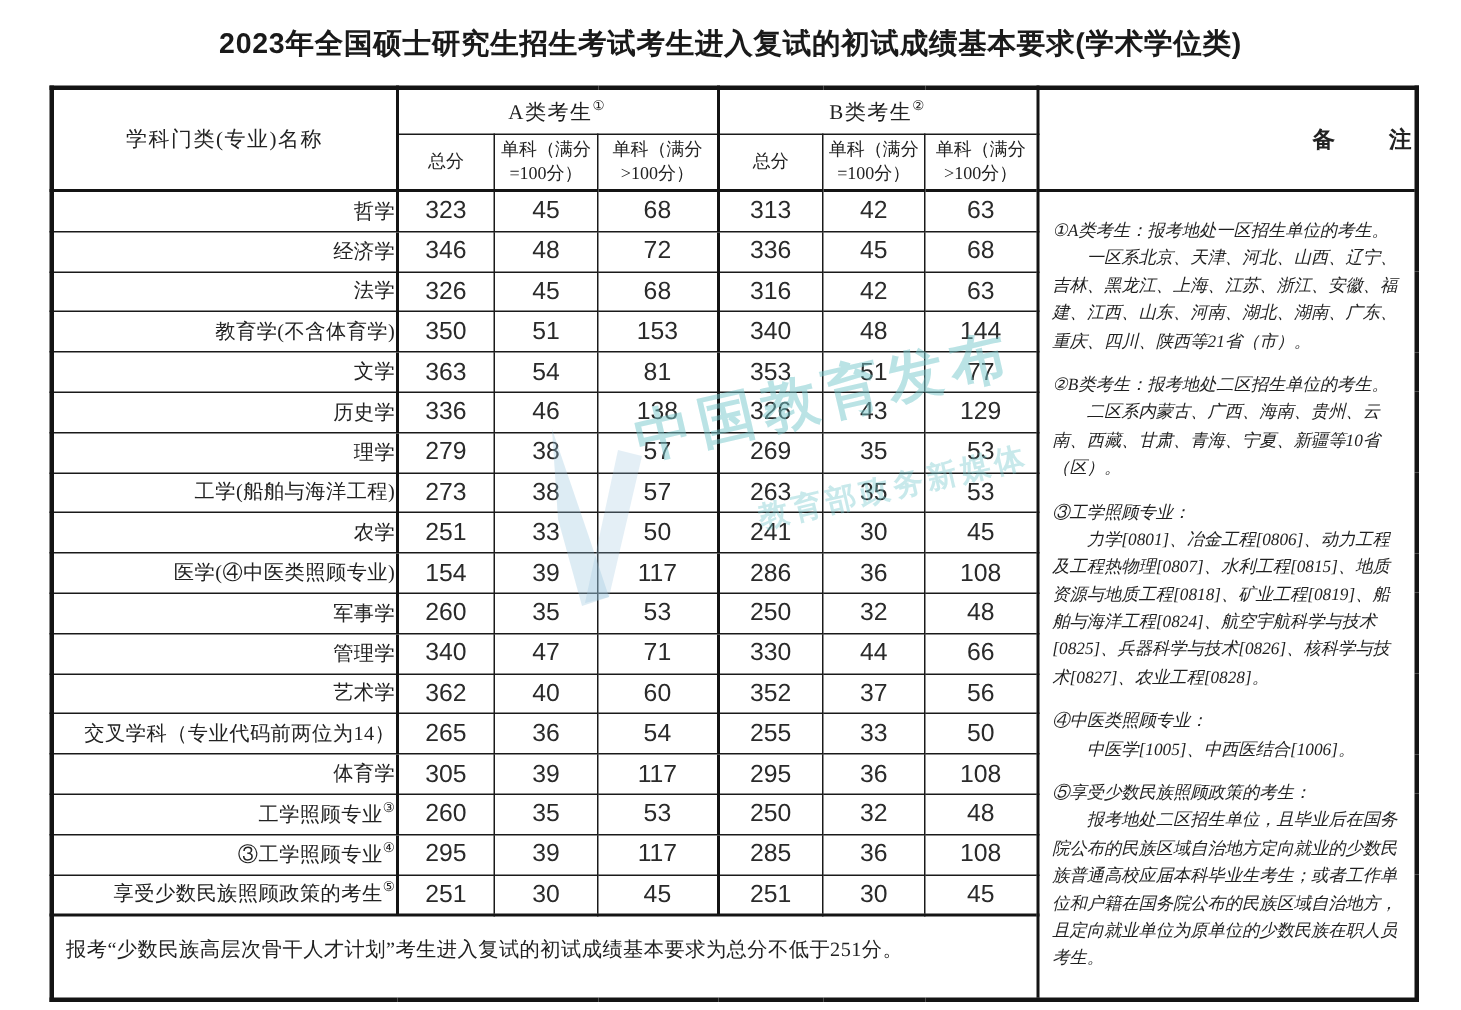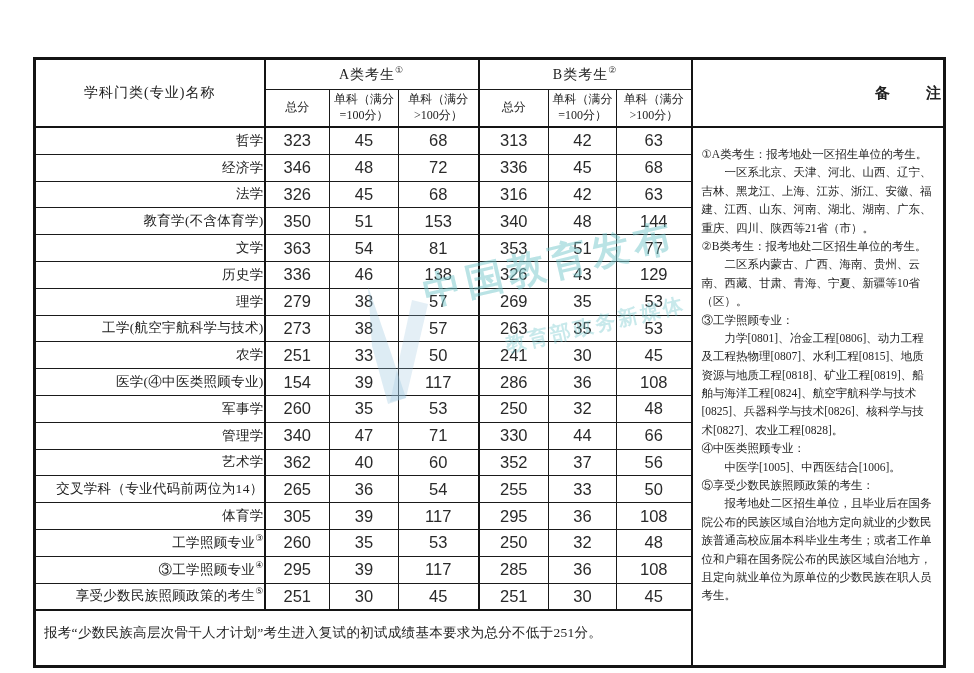--- a/index.html
+++ b/index.html
@@ -18,39 +18,40 @@
   .label-h{font-size:14px;letter-spacing:1px;text-align:center;}
   .remarks-h{font-size:15px;font-weight:700;letter-spacing:2px;text-align:right;border-bottom:2px solid #141414;}
   .label-h{border-bottom:2px solid #141414;}
   .sub-row th{border-bottom:2px solid #141414;}
   .thick-l{border-left:2px solid #141414;}
   td.label-cell{height:25.8px;font-size:13.5px;padding-left:7px;letter-spacing:0.3px;text-align:right;}
   td.num{height:25.8px;text-align:center;font-size:16.5px;color:#2a2a2a;
          font-family:"Liberation Sans","DejaVu Sans",sans-serif;}
   td.remarks-cell{vertical-align:top;padding:17px 8px 6px 9px;font-size:11.5px;line-height:1.6;
          text-align:left;color:#1f1f1f;}
-  td.remarks-cell p{margin:0;}
-  td.remarks-cell p.sec{}
+  td.remarks-cell p{margin:0;font-style:italic;}
+  td.remarks-cell p.sec{margin-top:11px;}
   td.remarks-cell p.sec:first-child{margin-top:0;}
   td.remarks-cell p.indent{text-indent:2em;}
   tr.note-row td{height:44px;border-top:2px solid #141414;font-size:13.5px;
          padding:0 0 10px 8px;vertical-align:middle;letter-spacing:0.3px;margin-left:24px;}
   
   .wm{position:absolute;pointer-events:none;font-family:"Liberation Sans","DejaVu Sans",sans-serif;}
   .wm-line1{left:424px;top:268px;font-size:38px;font-weight:700;letter-spacing:5px;
          transform:rotate(-13deg);transform-origin:left center;color:rgba(118,199,204,0.50);}
   .wm-line2{left:506px;top:332px;font-size:20px;font-weight:700;letter-spacing:3px;
          transform:rotate(-13deg);transform-origin:left center;color:rgba(118,199,204,0.40);}
   .wm-logo{left:366px;top:286px;width:62px;height:120px;}
 </style>
 </head>
 <body>
 
 <div class="page">
 
+  <h1 class="title">2023年全国硕士研究生招生考试考生进入复试的初试成绩基本要求(学术学位类)</h1>
 
   <div class="table-wrap">
     <table>
       <colgroup>
         <col style="width:230px">
           <col style="width:65px">
           <col style="width:69px">
           <col style="width:80px">
         <col style="width:70px">
           <col style="width:68px">
@@ -147,21 +148,21 @@
           <tr>
             <td class="label-cell"><span>理学</span></td>
             <td class="num thick-l">279</td>
             <td class="num">38</td>
             <td class="num">57</td>
             <td class="num thick-l">269</td>
             <td class="num">35</td>
             <td class="num">53</td>
           </tr>
           <tr>
-            <td class="label-cell"><span>工学(航空宇航科学与技术)</span></td>
+            <td class="label-cell"><span>工学(船舶与海洋工程)</span></td>
             <td class="num thick-l">273</td>
             <td class="num">38</td>
             <td class="num">57</td>
             <td class="num thick-l">263</td>
             <td class="num">35</td>
             <td class="num">53</td>
           </tr>
           <tr>
             <td class="label-cell"><span>农学</span></td>
             <td class="num thick-l">251</td>

